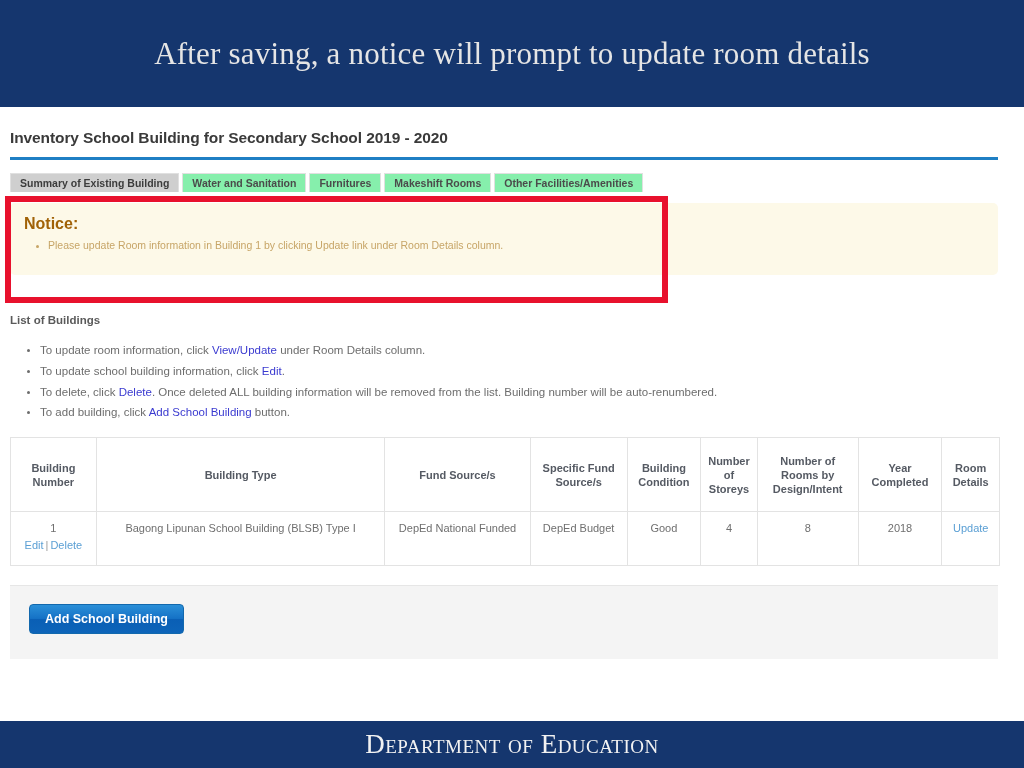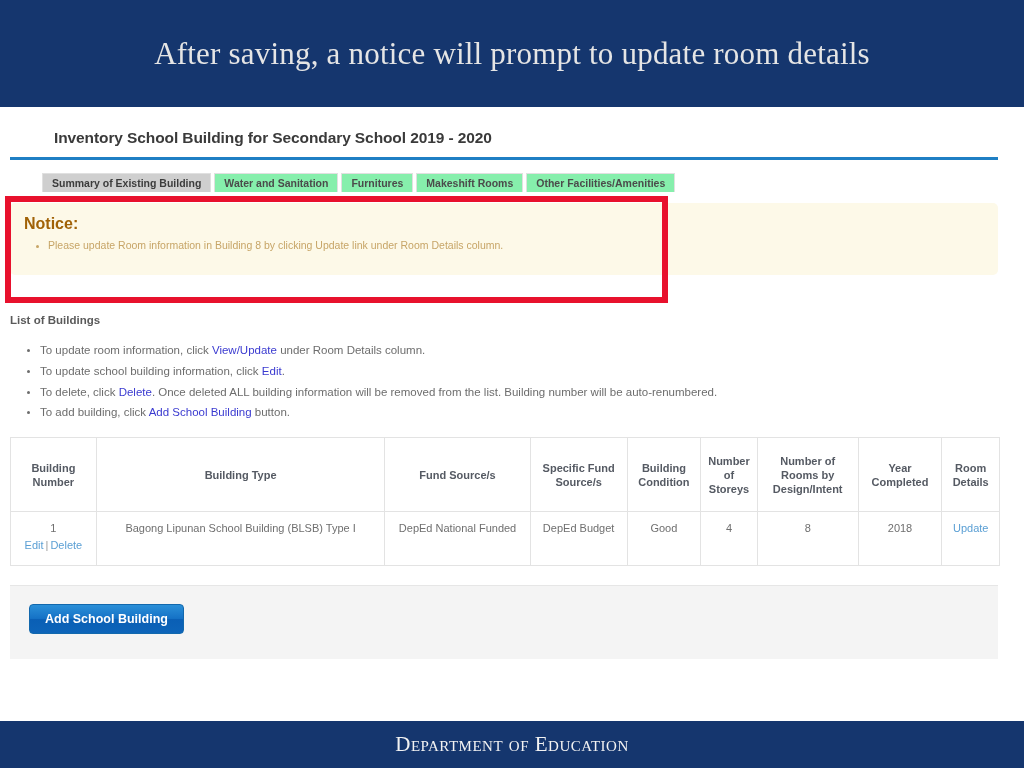--- a/index.html
+++ b/index.html
@@ -47,40 +47,38 @@
   }
 
   .page-heading {
     position: absolute;
     left: 10px;
     top: 22px;
     font-size: 15.5px;
     font-weight: bold;
     color: #3a3a3a;
     letter-spacing: -0.1px;
-    margin-left: 44px;
   }
   .heading-rule {
     position: absolute;
     left: 10px;
     top: 50px;
     width: 988px;
     height: 3px;
     background: #1f7fc4;
   }
 
   
   .tabbar {
     position: absolute;
     left: 10px;
     top: 66px;
     height: 18px;
     display: flex;
     gap: 3px;
-    margin-left: 32px;
   }
   .tab {
     background: #86efac;
     border: 1px solid #e0e0e0;
     border-bottom: none;
     font-size: 10.5px;
     font-weight: bold;
     color: #4b4b4b;
     padding: 3px 9px 3px 9px;
     line-height: 12px;
@@ -247,21 +245,21 @@
     height: 47px;
     background: #15366e;
     display: flex;
     align-items: center;
     justify-content: center;
   }
   .footer-text {
     font-family: "Liberation Serif", "DejaVu Serif", serif;
     font-variant: small-caps;
     color: #f2f2f2;
-    font-size: 21px;
+    font-size: 27px;
     letter-spacing: 0.5px;
   }
 </style>
 </head>
 <body>
 
 <div class="slide-title-band">
   <div class="slide-title">After saving, a notice will prompt to update room details</div>
 </div>
 
@@ -274,21 +272,21 @@
     <div class="tab active">Summary of Existing Building</div>
     <div class="tab">Water and Sanitation</div>
     <div class="tab">Furnitures</div>
     <div class="tab">Makeshift Rooms</div>
     <div class="tab">Other Facilities/Amenities</div>
   </div>
 
   <div class="notice">
     <div class="notice-title">Notice:</div>
     <ul class="notice-list">
-      <li>Please update Room information in Building 8 by clicking Update link under Room Details column.</li>
+      <li>Please update Room information in Building 1 by clicking Update link under Room Details column.</li>
     </ul>
   </div>
 
   <div class="red-box"></div>
 
   <div class="subheading">List of Buildings</div>
 
   <ul class="instructions">
     <li>
       <span>To update room information, click </span><span class="lnk">View/Update</span><span> under Room Details column.</span>

